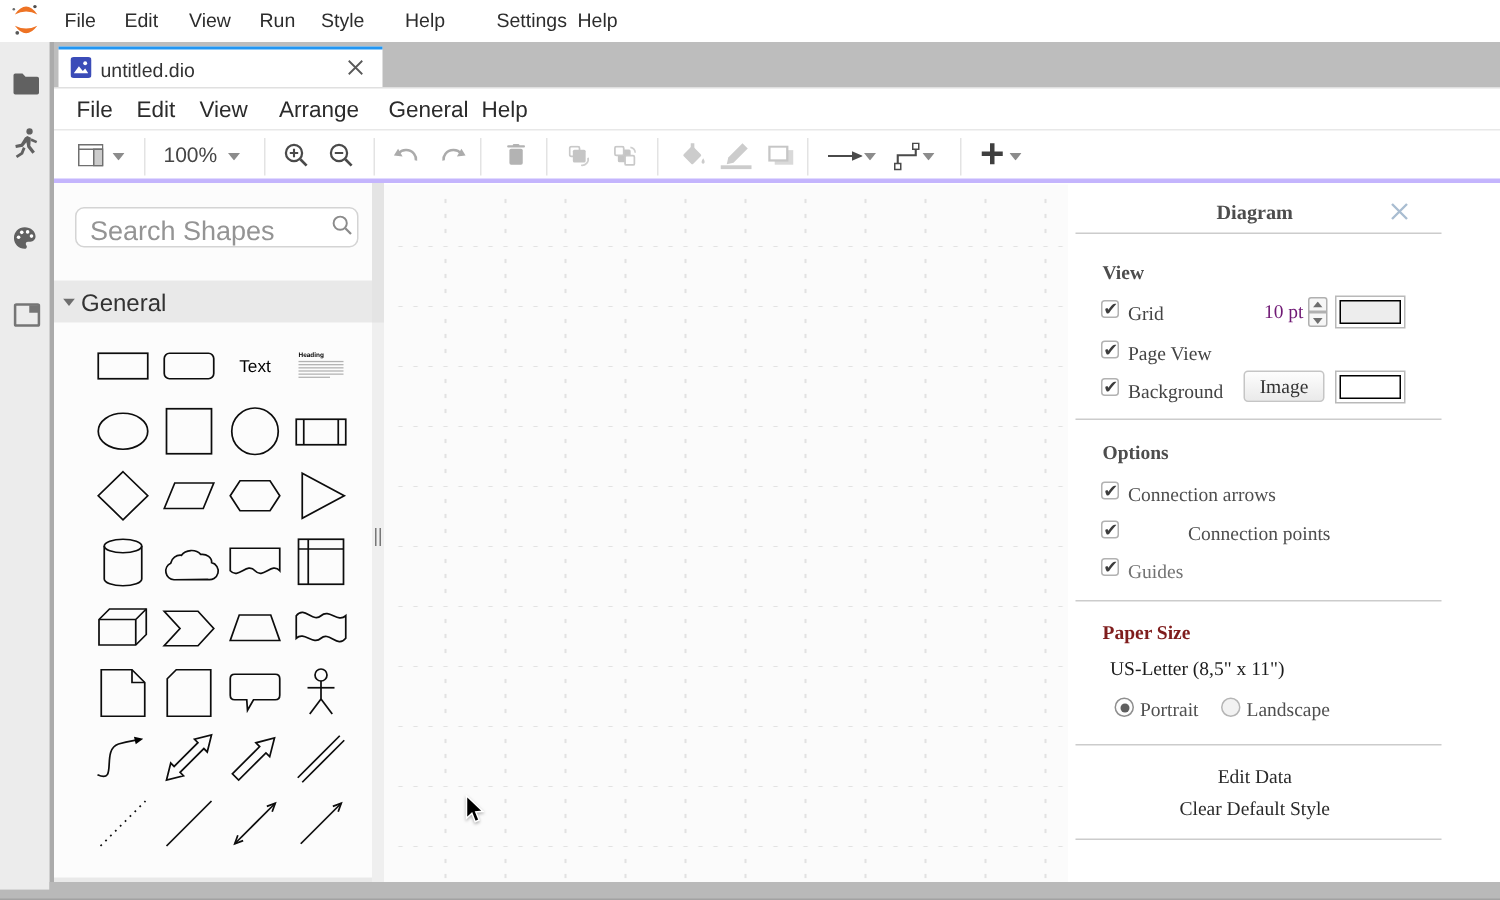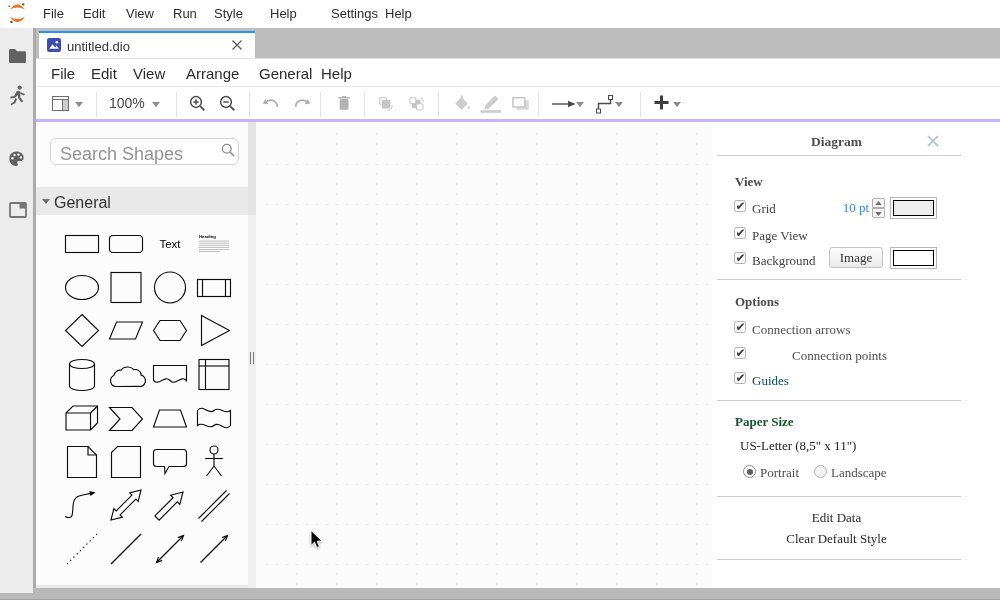--- a/index.html
+++ b/index.html
@@ -425,21 +425,21 @@
   <div class="abs" style="left:0;top:12px;width:249px;text-align:center;font-weight:bold;color:#4d4d4d;font-size:13.5px;">Diagram</div>
   <svg class="abs" style="left:215px;top:13px;" width="12" height="12" viewBox="0 0 12 12">
     <path d="M1 1 L11 11 M11 1 L1 11" stroke="#a9bdd1" stroke-width="1.6"></path>
   </svg>
   <div class="abs" style="left:5px;top:33px;width:244px;height:1px;background:#ccc;"></div>
 
   <div class="abs" style="left:23px;top:52px;font-weight:bold;color:#4d4d4d;">View</div>
 
   <div class="abs cb" style="left:22px;top:78px;"></div>
   <div class="abs" style="left:40px;top:79px;">Grid</div>
-  <div class="abs" style="left:110px;top:78px;width:47px;text-align:right;color:#3b82f6;">10 pt</div>
+  <div class="abs" style="left:110px;top:78px;width:47px;text-align:right;color:#701a75;">10 pt</div>
 
   <div class="abs" style="left:160px;top:76px;width:13px;height:21px;">
     <div class="abs" style="left:0;top:0;width:13px;height:10px;border:1px solid #b0b0b0;background:#f6f6f6;border-radius:2px 2px 0 0;"></div>
     <div class="abs" style="left:0;top:10px;width:13px;height:10px;border:1px solid #b0b0b0;background:#f6f6f6;border-radius:0 0 2px 2px;"></div>
     <svg class="abs" style="left:3px;top:3px;" width="7" height="4" viewBox="0 0 8 5">
         <path d="M0 5 H8 L4 0 Z" fill="#6e6e6e"></path>
       </svg>
     <svg class="abs" style="left:3px;top:14px;" width="7" height="4" viewBox="0 0 8 5">
         <path d="M0 0 H8 L4 5 Z" fill="#6e6e6e"></path>
       </svg>
@@ -459,24 +459,24 @@
   </div>
 
   <div class="abs" style="left:5px;top:157px;width:244px;height:1px;background:#ccc;"></div>
   <div class="abs" style="left:23px;top:172px;font-weight:bold;color:#4d4d4d;">Options</div>
 
   <div class="abs cb" style="left:22px;top:199px;"></div>
   <div class="abs" style="left:40px;top:200px;color:#4f4f4f;">Connection arrows</div>
   <div class="abs cb" style="left:22px;top:225px;"></div>
   <div class="abs" style="left:40px;top:226px;color:#4f4f4f;margin-left:40px;">Connection points</div>
   <div class="abs cb" style="left:22px;top:250px;"></div>
-  <div class="abs" style="left:40px;top:251px;color:#0c4a6e;">Guides</div>
+  <div class="abs" style="left:40px;top:251px;color:#737373;">Guides</div>
 
   <div class="abs" style="left:5px;top:278px;width:244px;height:1px;background:#ccc;"></div>
-  <div class="abs" style="left:23px;top:292px;font-weight:bold;color:#14532d;">Paper Size</div>
+  <div class="abs" style="left:23px;top:292px;font-weight:bold;color:#7f1d1d;">Paper Size</div>
   <div class="abs" style="left:28px;top:316px;color:#1c1c1c;">US-Letter (8,5" x 11")</div>
 
   <div class="abs" style="left:31px;top:343px;width:13px;height:13px;border:1px solid #8e8e8e;border-radius:50%;background:#fdfdfd;">
     <div class="abs" style="left:2.5px;top:2.5px;width:6px;height:6px;border-radius:50%;background:#5e5e5e;"></div>
   </div>
   <div class="abs" style="left:48px;top:343px;color:#4f4f4f;">Portrait</div>
   <div class="abs" style="left:102px;top:343px;width:13px;height:13px;border:1px solid #b5b5b5;border-radius:50%;background:#f2f2f2;"></div>
   <div class="abs" style="left:119px;top:343px;color:#4f4f4f;">Landscape</div>
 
   <div class="abs" style="left:5px;top:374px;width:244px;height:1px;background:#ccc;"></div>

